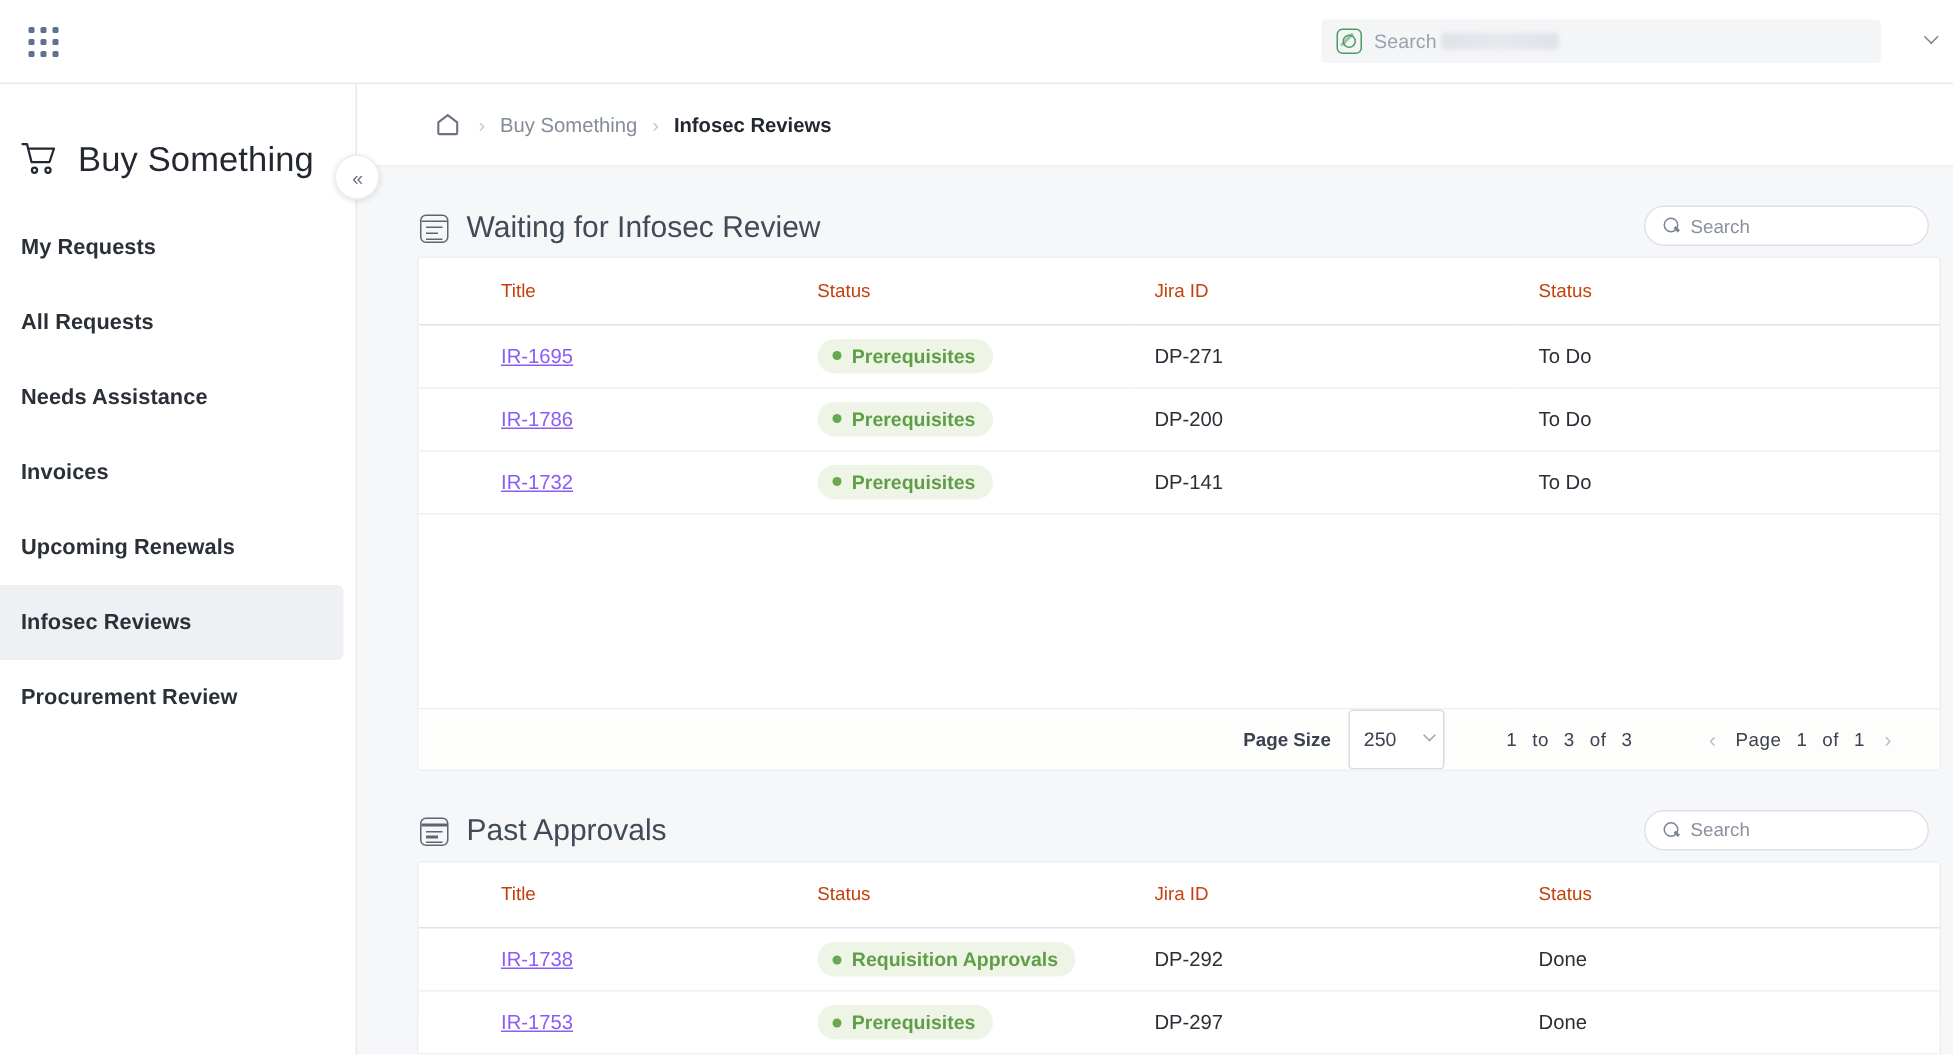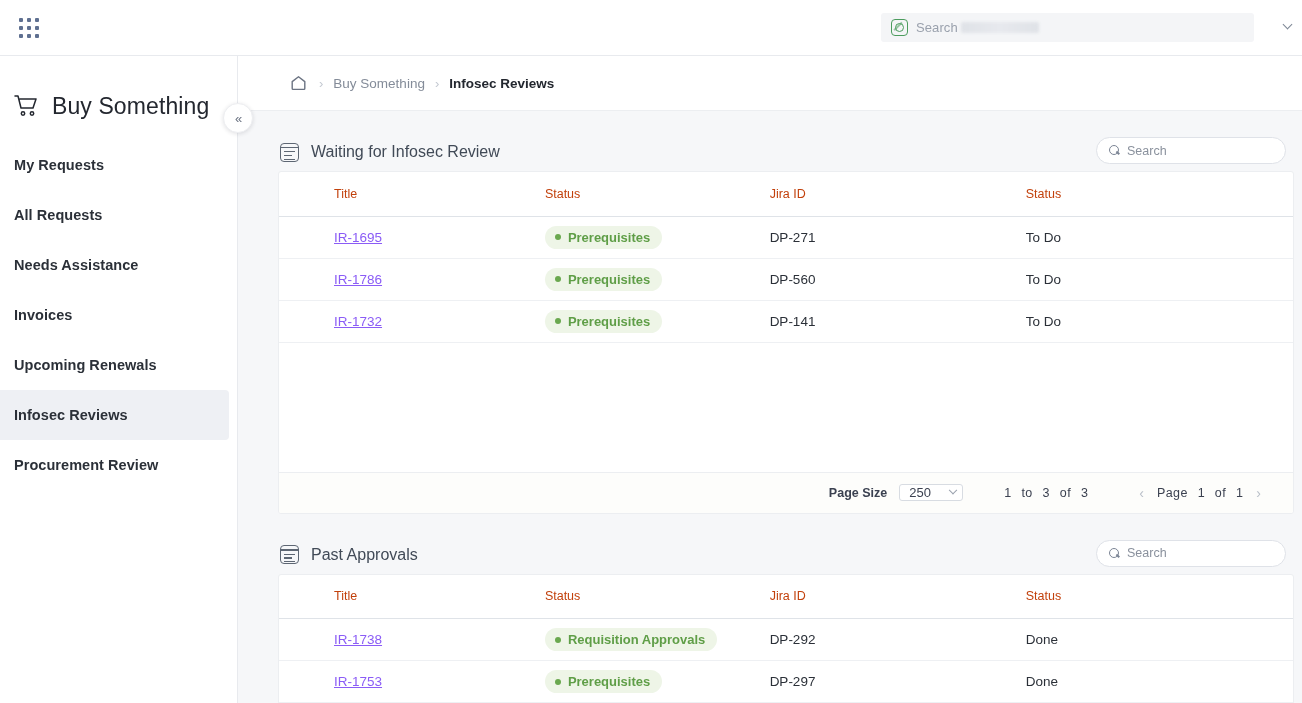--- a/index.html
+++ b/index.html
@@ -132,21 +132,21 @@
     border-radius: 4px; position: relative; margin-right: 12px; flex: 0 0 auto;
   }
   .list-icon:before {
     content:""; position:absolute; left:0; top:3.2px; right:0; height:1.4px; background:#5d6673;
   }
   .li-rows { position: absolute; left: 3px; top: 7.5px; right: 3px; }
   .li-rows i { display: block; height: 1.4px; background: #5d6673; margin-bottom: 2.4px; }
   .li-rows i:nth-child(1){ width: 100%; }
   .li-rows i:nth-child(2){ width: 72%; }
   .li-rows i:nth-child(3){ width: 100%; }
-  .card-title { font-size: 16px; color: #414a57; }
+  .card-title { font-size: 20px; color: #414a57; }
 
   .card-search {
     position: absolute; right: 8px; top: 4px;
     width: 190px; height: 27px;
     border: 1px solid #dfe2e8; border-radius: 14px;
     background: #ffffff;
     display: flex; align-items: center; padding-left: 12px;
     cursor: text;
   }
   .mag { width: 11px; height: 11px; position: relative; margin-right: 7px; flex:0 0 auto; }
@@ -201,21 +201,21 @@
 
   .spacer-row td { height: 130px; border-bottom: 1px solid #eceef1; }
 
   .pager {
     height: 40px; background: #fdfdfb;
     display: flex; align-items: center; justify-content: flex-end;
     padding-right: 22px; font-size: 12.5px; color: #3b4150;
   }
   .pg-label { font-weight: 700; margin-right: 12px; }
   .pg-select {
-    width: 64px; height: 17px; border: 1px solid #d8dce2;
+    width: 64px; height: 40px; border: 1px solid #d8dce2;
     border-radius: 3px; background: #ffffff;
     display: flex; align-items: center; justify-content: space-between;
     padding: 0 6px 0 9px; cursor: pointer; font-size: 13px; color: #3b4150;
   }
   .pg-select .caret {
     width: 6px; height: 6px; border-right: 1.3px solid #9aa1ad;
     border-bottom: 1.3px solid #9aa1ad; transform: rotate(45deg) translate(-2px,-2px);
   }
   .pg-range { margin-left: 38px; letter-spacing: .4px; }
   .pg-range b { font-weight: 400; margin: 0 3px; }
@@ -353,21 +353,21 @@
               <tr>
                 <td class="c-title">
                   <span class="row-link">IR-1786</span>
                 </td>
                 <td class="c-status">
                   <span class="badge">
                     <span class="dot"></span>
                     <span>Prerequisites</span>
                   </span>
                 </td>
-                <td class="c-jira cell-jira">DP-560</td>
+                <td class="c-jira cell-jira">DP-200</td>
                 <td class="c-state cell-state">To Do</td>
               </tr>
               <tr>
                 <td class="c-title">
                   <span class="row-link">IR-1732</span>
                 </td>
                 <td class="c-status">
                   <span class="badge">
                     <span class="dot"></span>
                     <span>Prerequisites</span>

